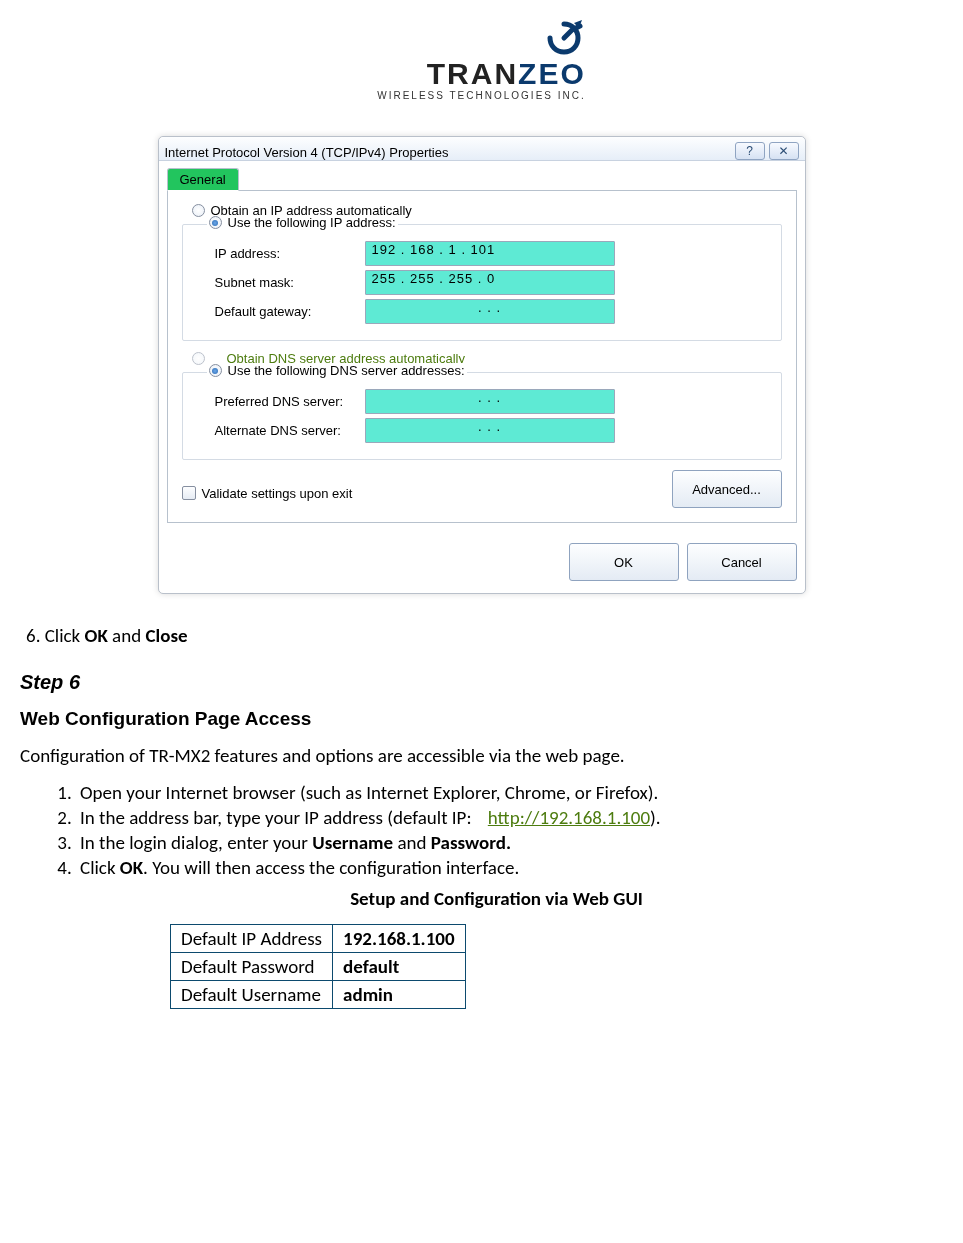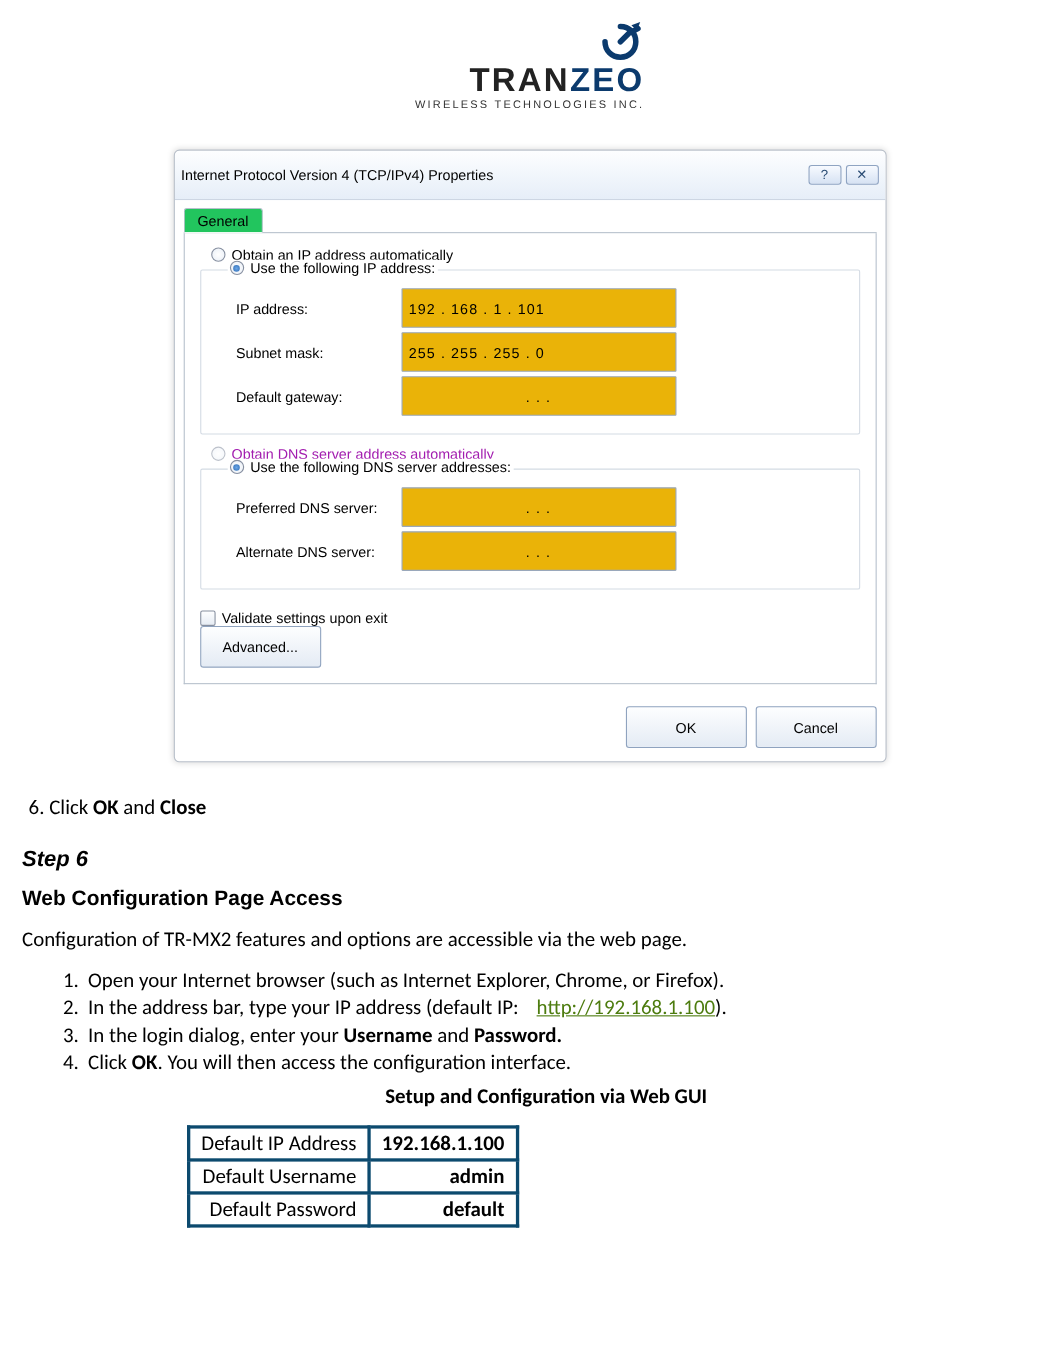--- a/index.html
+++ b/index.html
@@ -49,22 +49,22 @@
     border: 1px solid #b9c0ca;
     border-radius: 5px;
     background: #fff;
     font-family: "Segoe UI", Tahoma, sans-serif;
     font-size: 13px;
     color: #000;
     box-shadow: 0 0 6px rgba(0,0,0,.15);
   }
   .titlebar {
     display: flex;
-    align-items: center;
-    height: 45px;
+    align-items: flex-end;
+    height: 24px;
     padding: 0 6px;
     background: linear-gradient(#fdfeff,#e6eef8);
     border-bottom: 1px solid #c8d2e0;
     border-radius: 5px 5px 0 0;
   }
   .titlebar-text { flex: 1; font-size: 13px; color: #000; }
   .titlebar-btn {
     width: 30px;
     height: 18px;
     margin-left: 4px;
@@ -127,52 +127,51 @@
     border: 1px solid #868fa0;
     border-radius: 50%;
     background: radial-gradient(#fff,#e8eef6);
     display: inline-flex; align-items: center; justify-content: center;
   }
   .radio-dot {
     width: 6px; height: 6px; border-radius: 50%;
     background: radial-gradient(#6aa6e8,#2c6bb3);
   }
   .radio-label { font-size: 13px; }
-  .radio-label.disabled { color: #a21caf; }
+  .radio-label.disabled { color: #4d7c0f; margin-left: 16px; }
   .field-row {
     display: flex;
     align-items: center;
     margin: 4px 0;
   }
   .field-label {
     width: 168px;
     padding-left: 18px;
     font-size: 13px;
   }
   .ip-input {
     border: 1px solid #9aa8bb;
     border-radius: 1px;
-    background: #eab308;
+    background: #5eead4;
     width: 250px;
-    height: 36px;
+    height: 25px;
     padding: 0 6px;
     font-size: 13px;
     font-family: "Segoe UI", Tahoma, sans-serif;
     letter-spacing: 1px;
     display: flex;
-    align-items: center;
   }
   .chk-row { display: flex; align-items: center; gap: 6px; margin-top: 8px;}
   .chk {
     width: 14px; height: 14px;
     border: 1px solid #868fa0;
     background: linear-gradient(#fdfeff,#e6ecf4);
     border-radius: 2px;
   }
-  .advanced-row { display:flex; justify-content: space-between; align-items:flex-start; margin-top:8px;flex-direction:column;}
+  .advanced-row { display:flex; justify-content: space-between; align-items:center; margin-top:8px;}
   .win-btn {
     min-width: 110px;
     height: 38px;
     border: 1px solid #8fa3bf;
     border-radius: 3px;
     background: linear-gradient(#fdfeff,#e4ebf4);
     font-size: 13px;
     font-family: "Segoe UI", Tahoma, sans-serif;
     padding: 0 16px;
   }
@@ -216,23 +215,22 @@
     font-weight: 700;
     font-size: 19px;
     margin: 6px 0 14px 30px;
   }
   table.defaults {
     border-collapse: collapse;
     margin-left: 150px;
     font-size: 19px;
   }
   table.defaults td {
-    border: 3px solid #0c4a6e;
+    border: 1px solid #0c4a6e;
     padding: 2px 10px;
-    text-align: right;
   }
 </style>
 </head>
 <body>
 
 <div class="logo-wrap">
   <div class="logo">
     <span class="logo-icon">
       <svg width="44" height="36" viewBox="0 0 44 36">
         <path d="M22 4 C30 4 36 10 36 18 C36 26 30 32 22 32 C14 32 8 26 8 18" fill="none" stroke="#0b3a6d" stroke-width="5" stroke-linecap="round"></path>
@@ -359,21 +357,21 @@
 
 <div class="centerhead">Setup and Configuration via Web GUI</div>
 
 <table class="defaults">
   <tbody>
       <tr>
     <td>Default IP Address</td>
     <td class="bold">192.168.1.100</td>
   </tr>
   <tr>
+    <td>Default Password</td>
+    <td class="bold">default</td>
+  </tr>
+  <tr>
     <td>Default Username</td>
     <td class="bold">admin</td>
   </tr>
-  <tr>
-    <td>Default Password</td>
-    <td class="bold">default</td>
-  </tr>
 </tbody>
   </table>
 
 </body></html>

